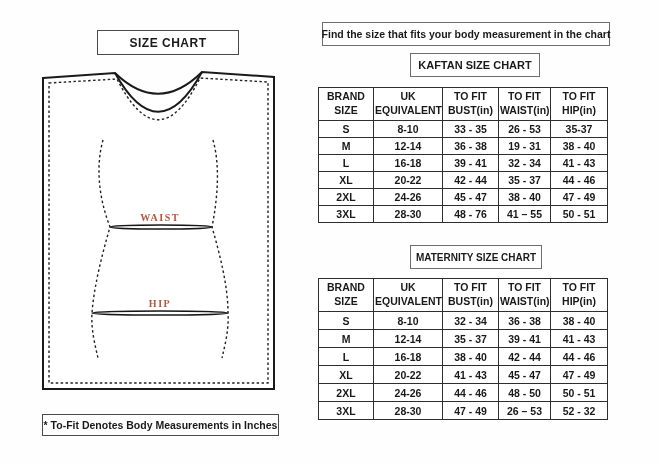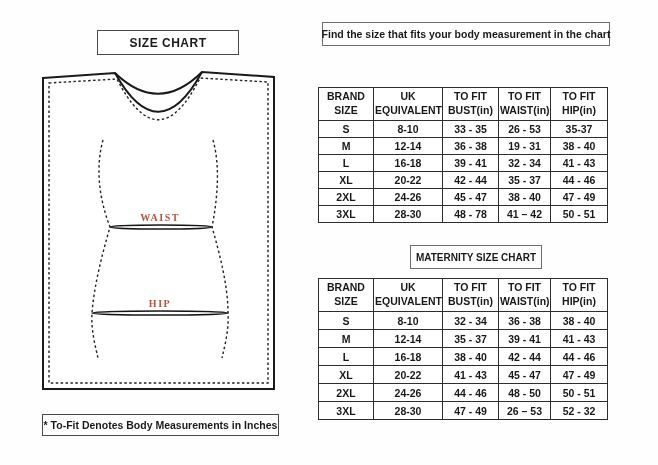--- a/index.html
+++ b/index.html
@@ -60,20 +60,21 @@
     <ellipse cx="118" cy="243" rx="68" ry="2.1" fill="#ffffff" stroke="#161616" stroke-width="1.5"></ellipse>
 
     <text class="figure-label" x="118" y="151" text-anchor="middle" fill="#b2573f">WAIST</text>
     <text class="figure-label" x="118" y="237" text-anchor="middle" fill="#b2573f">HIP</text>
   </svg>
 
   <div class="boxed instruction-box">Find the size that fits your body measurement in the chart</div>
 
   <div class="boxed note-box">* To-Fit Denotes Body Measurements in Inches</div>
 
+  <div class="boxed kaftan-title-box">KAFTAN SIZE CHART</div>
 
   <table class="size-table kaftan-table">
     <colgroup>
       <col style="width:55px">
         <col style="width:69px">
         <col style="width:56px">
         <col style="width:52px">
         <col style="width:57px">
     </colgroup>
     <thead>
@@ -122,22 +123,22 @@
         <tr>
           <td>2XL</td>
           <td>24-26</td>
           <td>45 - 47</td>
           <td>38 - 40</td>
           <td>47 - 49</td>
         </tr>
         <tr>
           <td>3XL</td>
           <td>28-30</td>
-          <td>48 - 78</td>
-          <td>41 – 42</td>
+          <td>48 - 76</td>
+          <td>41 – 55</td>
           <td>50 - 51</td>
         </tr>
       </tbody>
   </table>
 
   <div class="boxed maternity-title-box">MATERNITY SIZE CHART</div>
 
   <table class="size-table maternity-table">
     <colgroup>
       <col style="width:55px">

